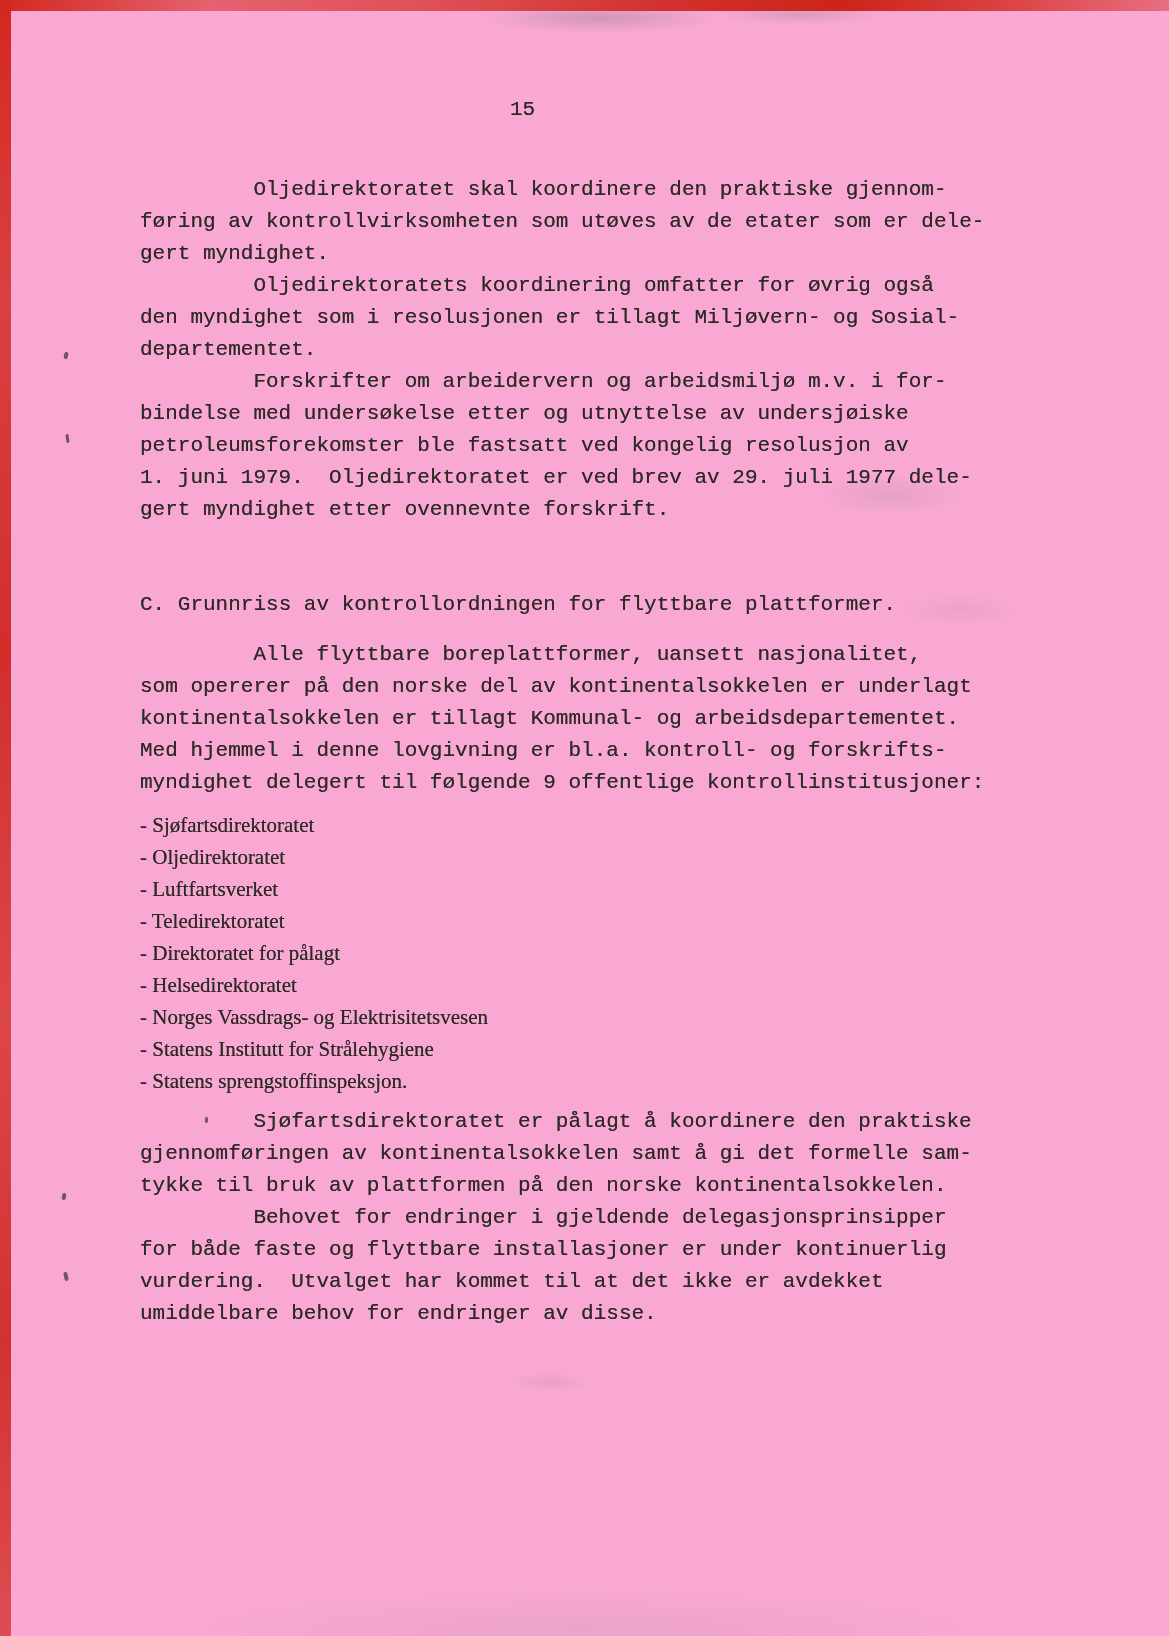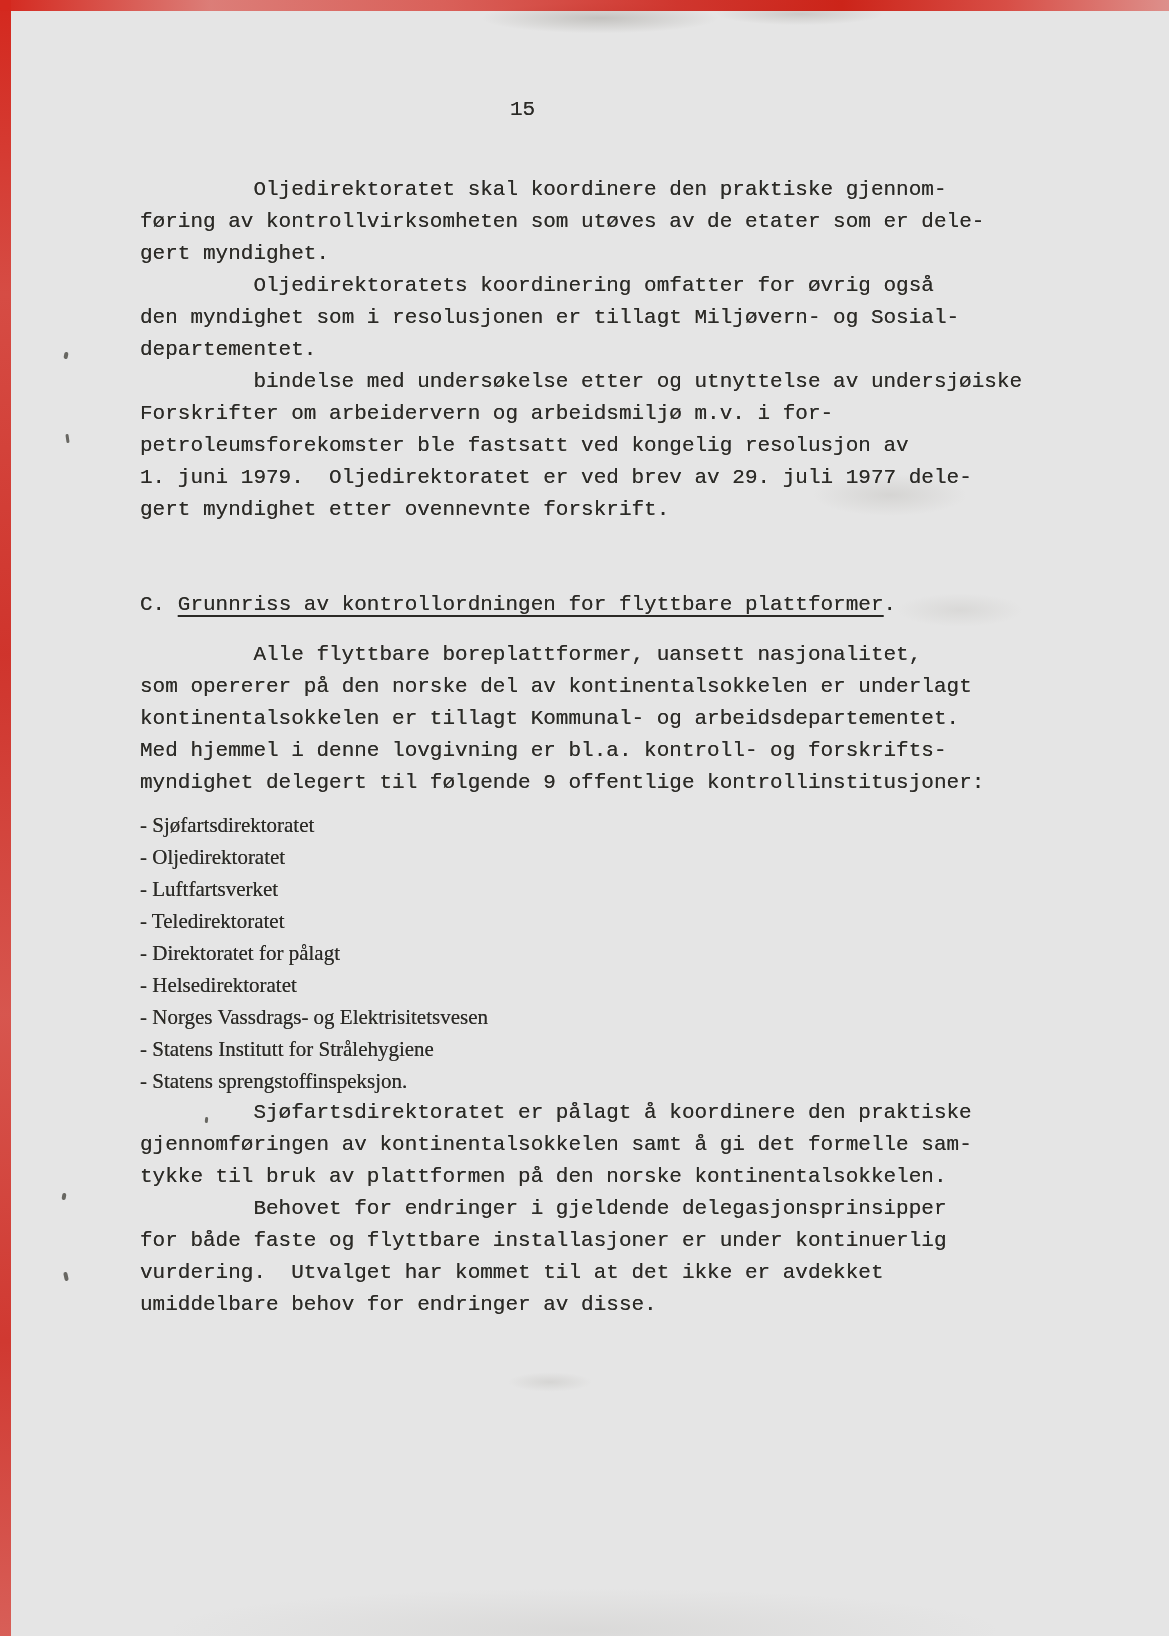--- a/index.html
+++ b/index.html
@@ -1,20 +1,20 @@
 <!DOCTYPE html>
 <html><head>
 <meta charset="utf-8">
 <style>
   html, body { margin: 0; padding: 0; background: #777; }
   .page {
     position: relative;
     width: 1169px;
     height: 1636px;
-    background: #e5e5e5;
+    background: #f9a8d4;
     overflow: hidden;
     font-family: "Liberation Mono", "DejaVu Sans Mono", monospace;
     color: #2b2a26;
   }
   
   .scan-blotches {
     position: absolute; inset: 0; pointer-events: none;
     background-image:
       radial-gradient(ellipse 170px 22px at 600px 18px, rgba(110,105,95,.28), rgba(110,105,95,0) 70%),
       radial-gradient(ellipse 120px 16px at 800px 14px, rgba(110,105,95,.22), rgba(110,105,95,0) 70%),
@@ -42,23 +42,23 @@
     top: 94px;
     width: 870px;
     font-size: 21px;
     line-height: 32px;
     text-shadow: 0 0 0.6px rgba(43,42,38,.75);
   }
   .line { white-space: pre; }
   .page-number { margin-left: 370px; margin-bottom: 48px; }
   .para.indent .line:first-child { text-indent: 9ch; }
   .heading { margin-top: 63px; margin-bottom: 18px; white-space: pre; }
-  .heading .u { text-decoration: underline; text-underline-offset: 5px; }
+  .heading .u { text-underline-offset: 5px; }
   .list { margin-top: 10px; font-family: Liberation Serif, serif; }
-  .para.after-list { }
+  .para.after-list { margin-top: 9px; }
   
   .speck {
     position: absolute; background: #3d3c36; border-radius: 2px; opacity: .75;
   }
   .speck.s1 { left: 64px;  top: 352px;  width: 4px; height: 7px;  transform: rotate(12deg); }
   .speck.s2 { left: 66px;  top: 434px;  width: 3px; height: 9px;  transform: rotate(-8deg); }
   .speck.s3 { left: 62px;  top: 1193px; width: 4px; height: 7px;  transform: rotate(10deg); }
   .speck.s4 { left: 64px;  top: 1272px; width: 4px; height: 9px;  transform: rotate(-12deg); }
   .speck.s5 { left: 205px; top: 1117px; width: 3px; height: 6px;  transform: rotate(6deg); }
 </style>
@@ -81,22 +81,22 @@
         <div class="line">gert myndighet.</div>
       </div>
 
     <div class="para indent">
         <div class="line">Oljedirektoratets koordinering omfatter for øvrig også</div>
         <div class="line">den myndighet som i resolusjonen er tillagt Miljøvern- og Sosial-</div>
         <div class="line">departementet.</div>
       </div>
 
     <div class="para indent">
+        <div class="line">Forskrifter om arbeidervern og arbeidsmiljø m.v. i for-</div>
         <div class="line">bindelse med undersøkelse etter og utnyttelse av undersjøiske</div>
-        <div class="line">Forskrifter om arbeidervern og arbeidsmiljø m.v. i for-</div>
         <div class="line">petroleumsforekomster ble fastsatt ved kongelig resolusjon av</div>
         <div class="line">1. juni 1979.  Oljedirektoratet er ved brev av 29. juli 1977 dele-</div>
         <div class="line">gert myndighet etter ovennevnte forskrift.</div>
       </div>
 
     <div class="heading"><span>C. </span><span class="u">Grunnriss av kontrollordningen for flyttbare plattformer</span><span>.</span></div>
 
     <div class="para indent">
         <div class="line">Alle flyttbare boreplattformer, uansett nasjonalitet,</div>
         <div class="line">som opererer på den norske del av kontinentalsokkelen er underlagt</div>

